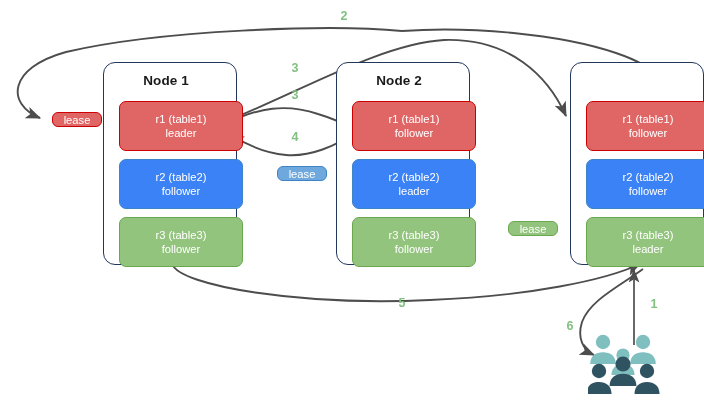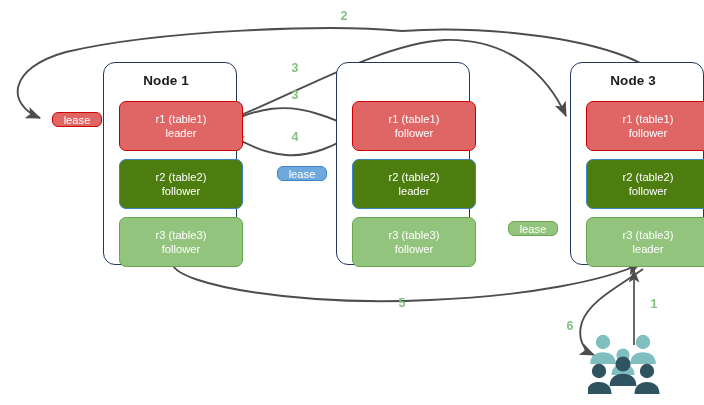--- a/index.html
+++ b/index.html
@@ -57,21 +57,21 @@
     align-items: center;
     justify-content: center;
     color: #ffffff;
     font-size: 11.2px;
     line-height: 14px;
     text-align: center;
     white-space: nowrap;
   }
   .replica .l1, .replica .l2 { display: block; }
   .rep-red   { background: #e06666; border: 1.6px solid #cc0000; }
-  .rep-blue  { background: #4d7c0f; border: 1.6px solid #3d85c6; }
+  .rep-blue  { background: #3b82f6; border: 1.6px solid #3d85c6; }
   .rep-green { background: #93c47d; border: 1.6px solid #6aa84f; }
   .r1 { top: 38px; }
   .r2 { top: 96px; }
   .r3 { top: 154px; }
   
   .lease {
     position: absolute;
     border-radius: 6px;
     box-sizing: border-box;
     display: flex;
@@ -141,37 +141,37 @@
       <span class="l1">r2 (table2)</span>
       <span class="l2">follower</span>
     </div>
     <div class="replica rep-green r3">
       <span class="l1">r3 (table3)</span>
       <span class="l2">follower</span>
     </div>
   </div>
 
   <div class="node" style="left:336px; top:62px; width:134px; height:203px;">
+    <div class="node-title">Node 2</div>
 
     <div class="replica rep-red r1">
       <span class="l1">r1 (table1)</span>
       <span class="l2">follower</span>
     </div>
     <div class="replica rep-blue r2">
       <span class="l1">r2 (table2)</span>
       <span class="l2">leader</span>
     </div>
     <div class="replica rep-green r3">
       <span class="l1">r3 (table3)</span>
       <span class="l2">follower</span>
     </div>
   </div>
 
   <div class="node" style="left:570px; top:62px; width:134px; height:203px;">
-    <div class="node-title">Node 3</div>
 
     <div class="replica rep-red r1">
       <span class="l1">r1 (table1)</span>
       <span class="l2">follower</span>
     </div>
     <div class="replica rep-blue r2">
       <span class="l1">r2 (table2)</span>
       <span class="l2">follower</span>
     </div>
     <div class="replica rep-green r3">

